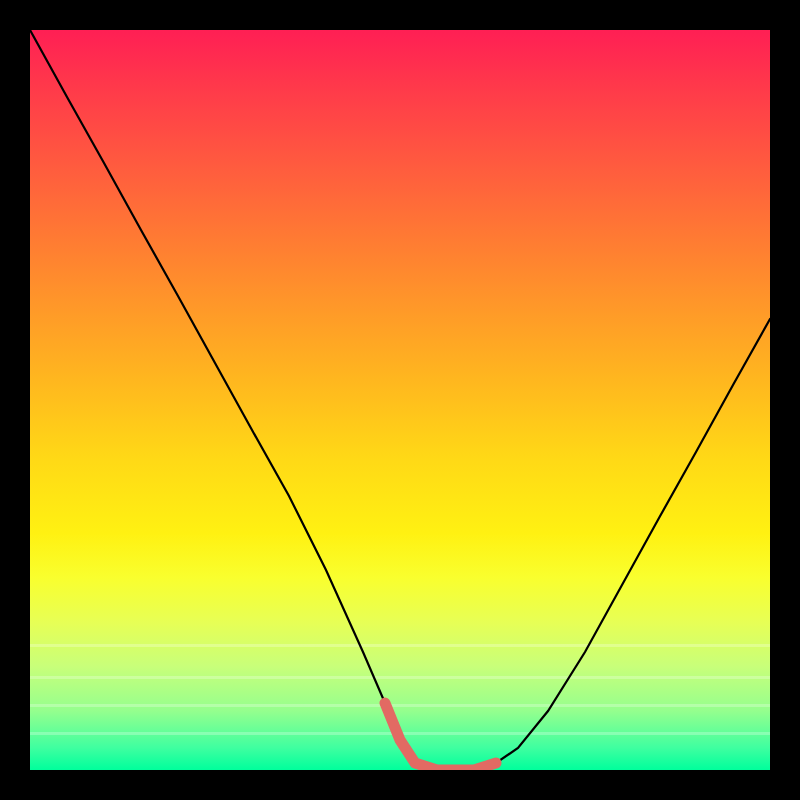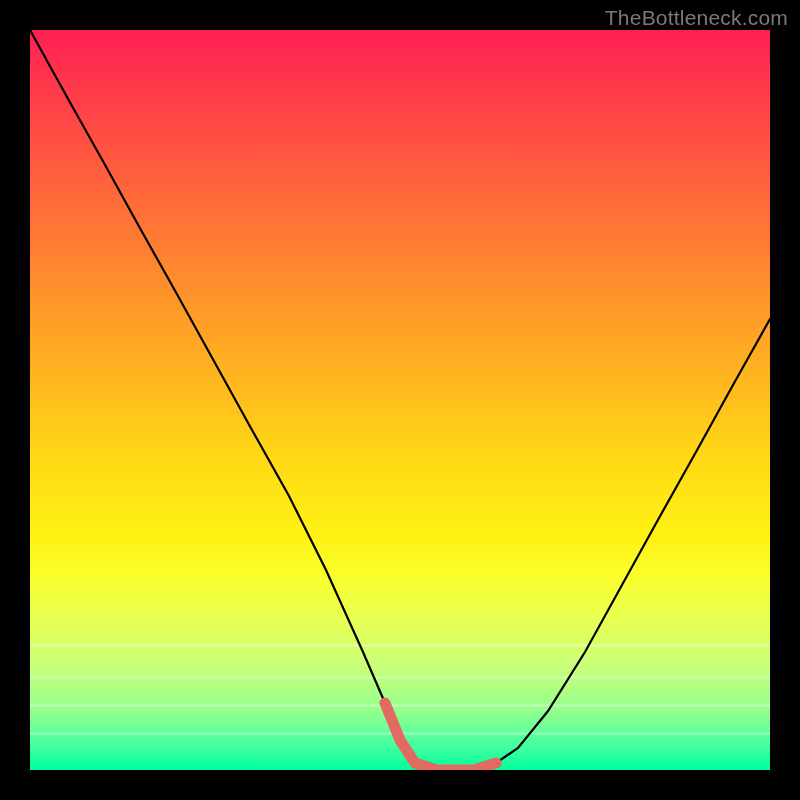--- a/index.html
+++ b/index.html
@@ -126,15 +126,14 @@
       <path d="M 355 673
                L 370 710
                L 385 733
                L 407 740
                L 422 740
                L 444 740
                L 466 733" fill="none" stroke="#e26a63" stroke-width="11" stroke-linecap="round" stroke-linejoin="round"></path>
     </svg>
   </div>
 
-  <div class="watermark">TheBottleneck.com</div>
 
 </div>
 
 </body></html>

